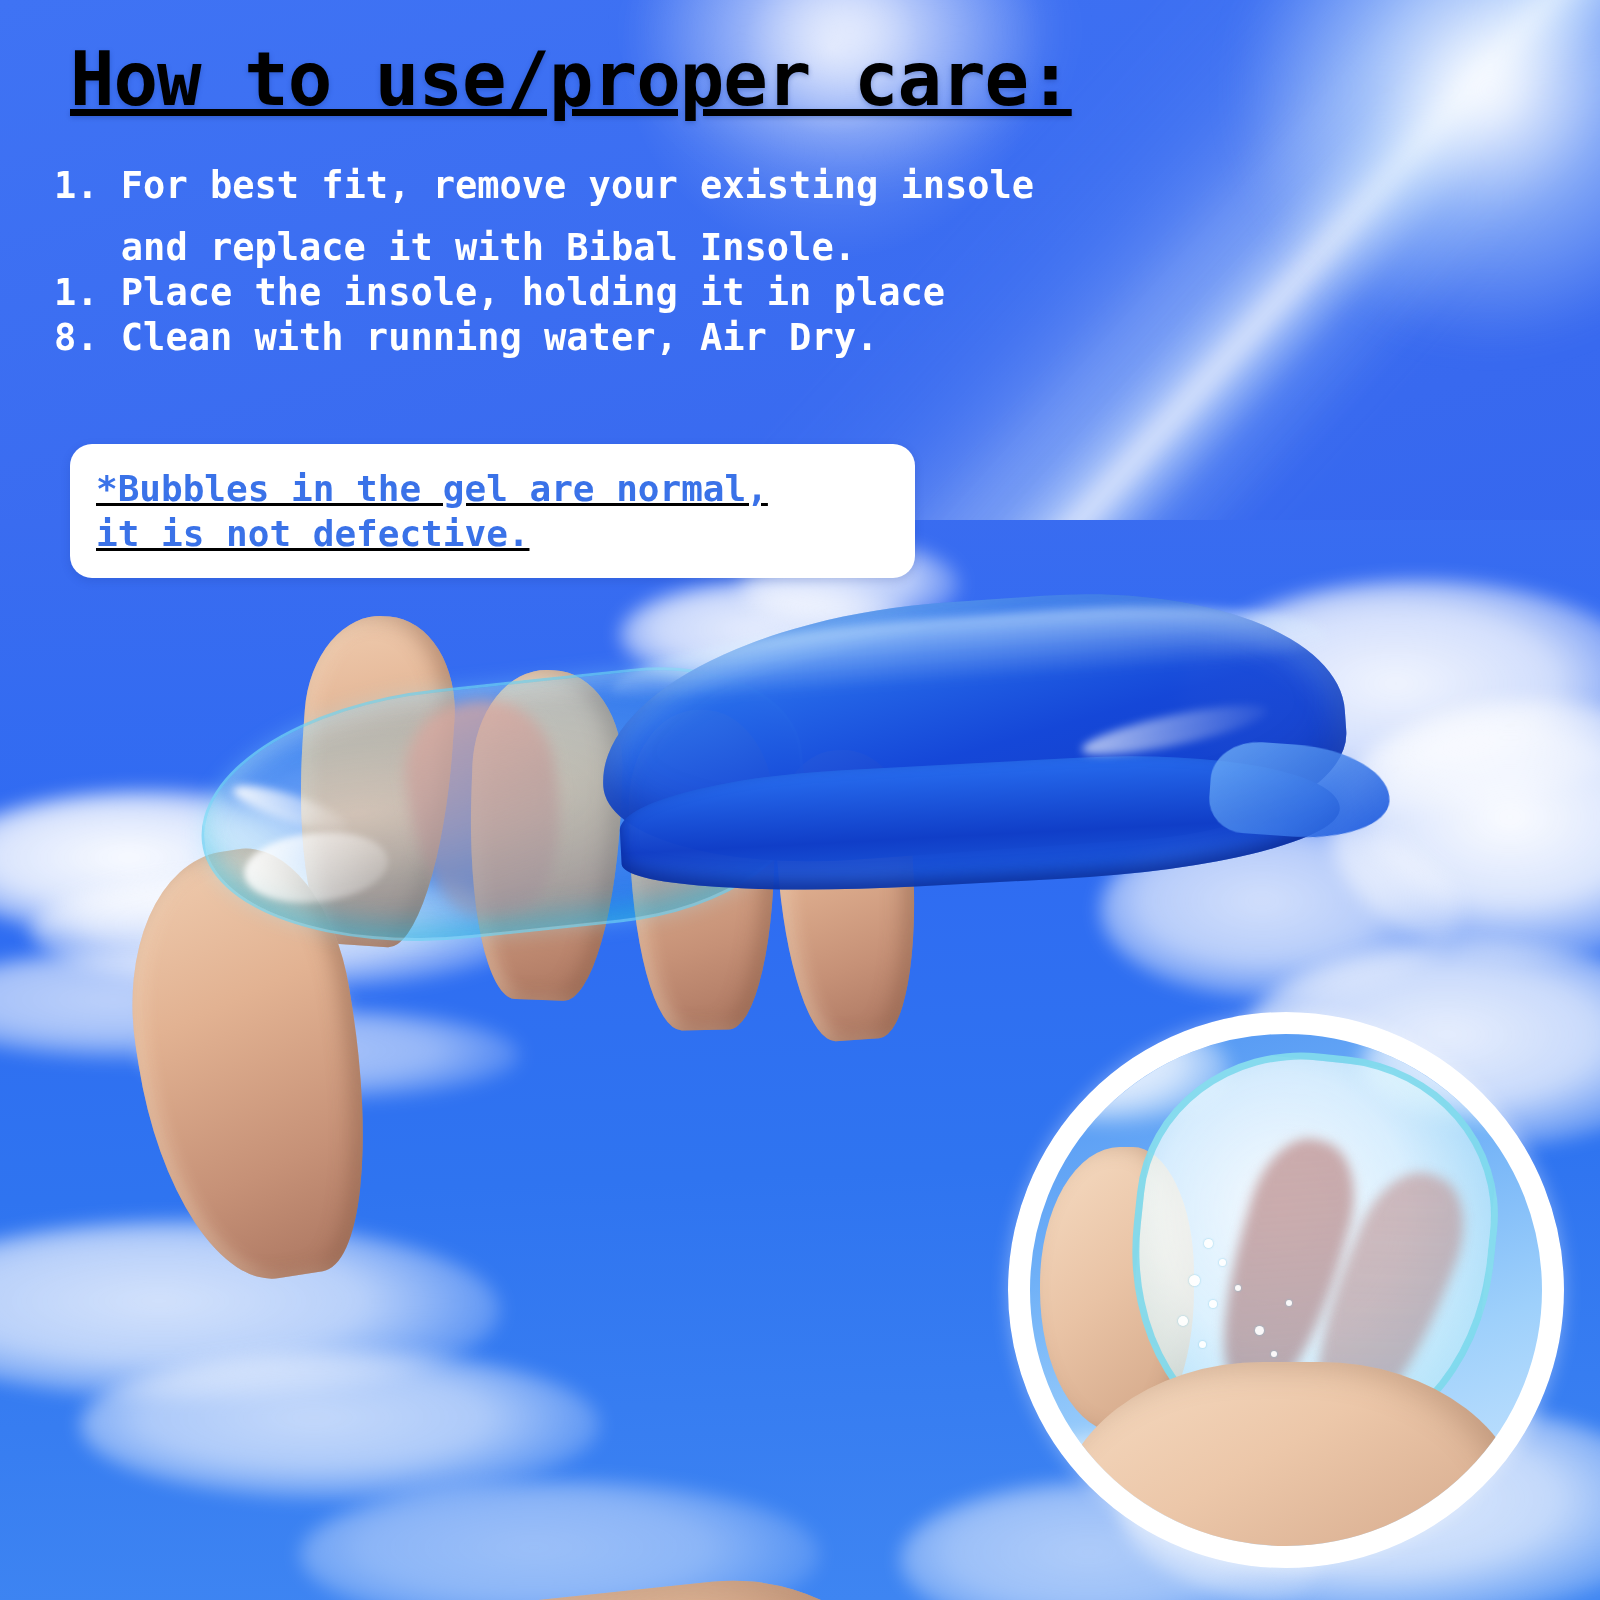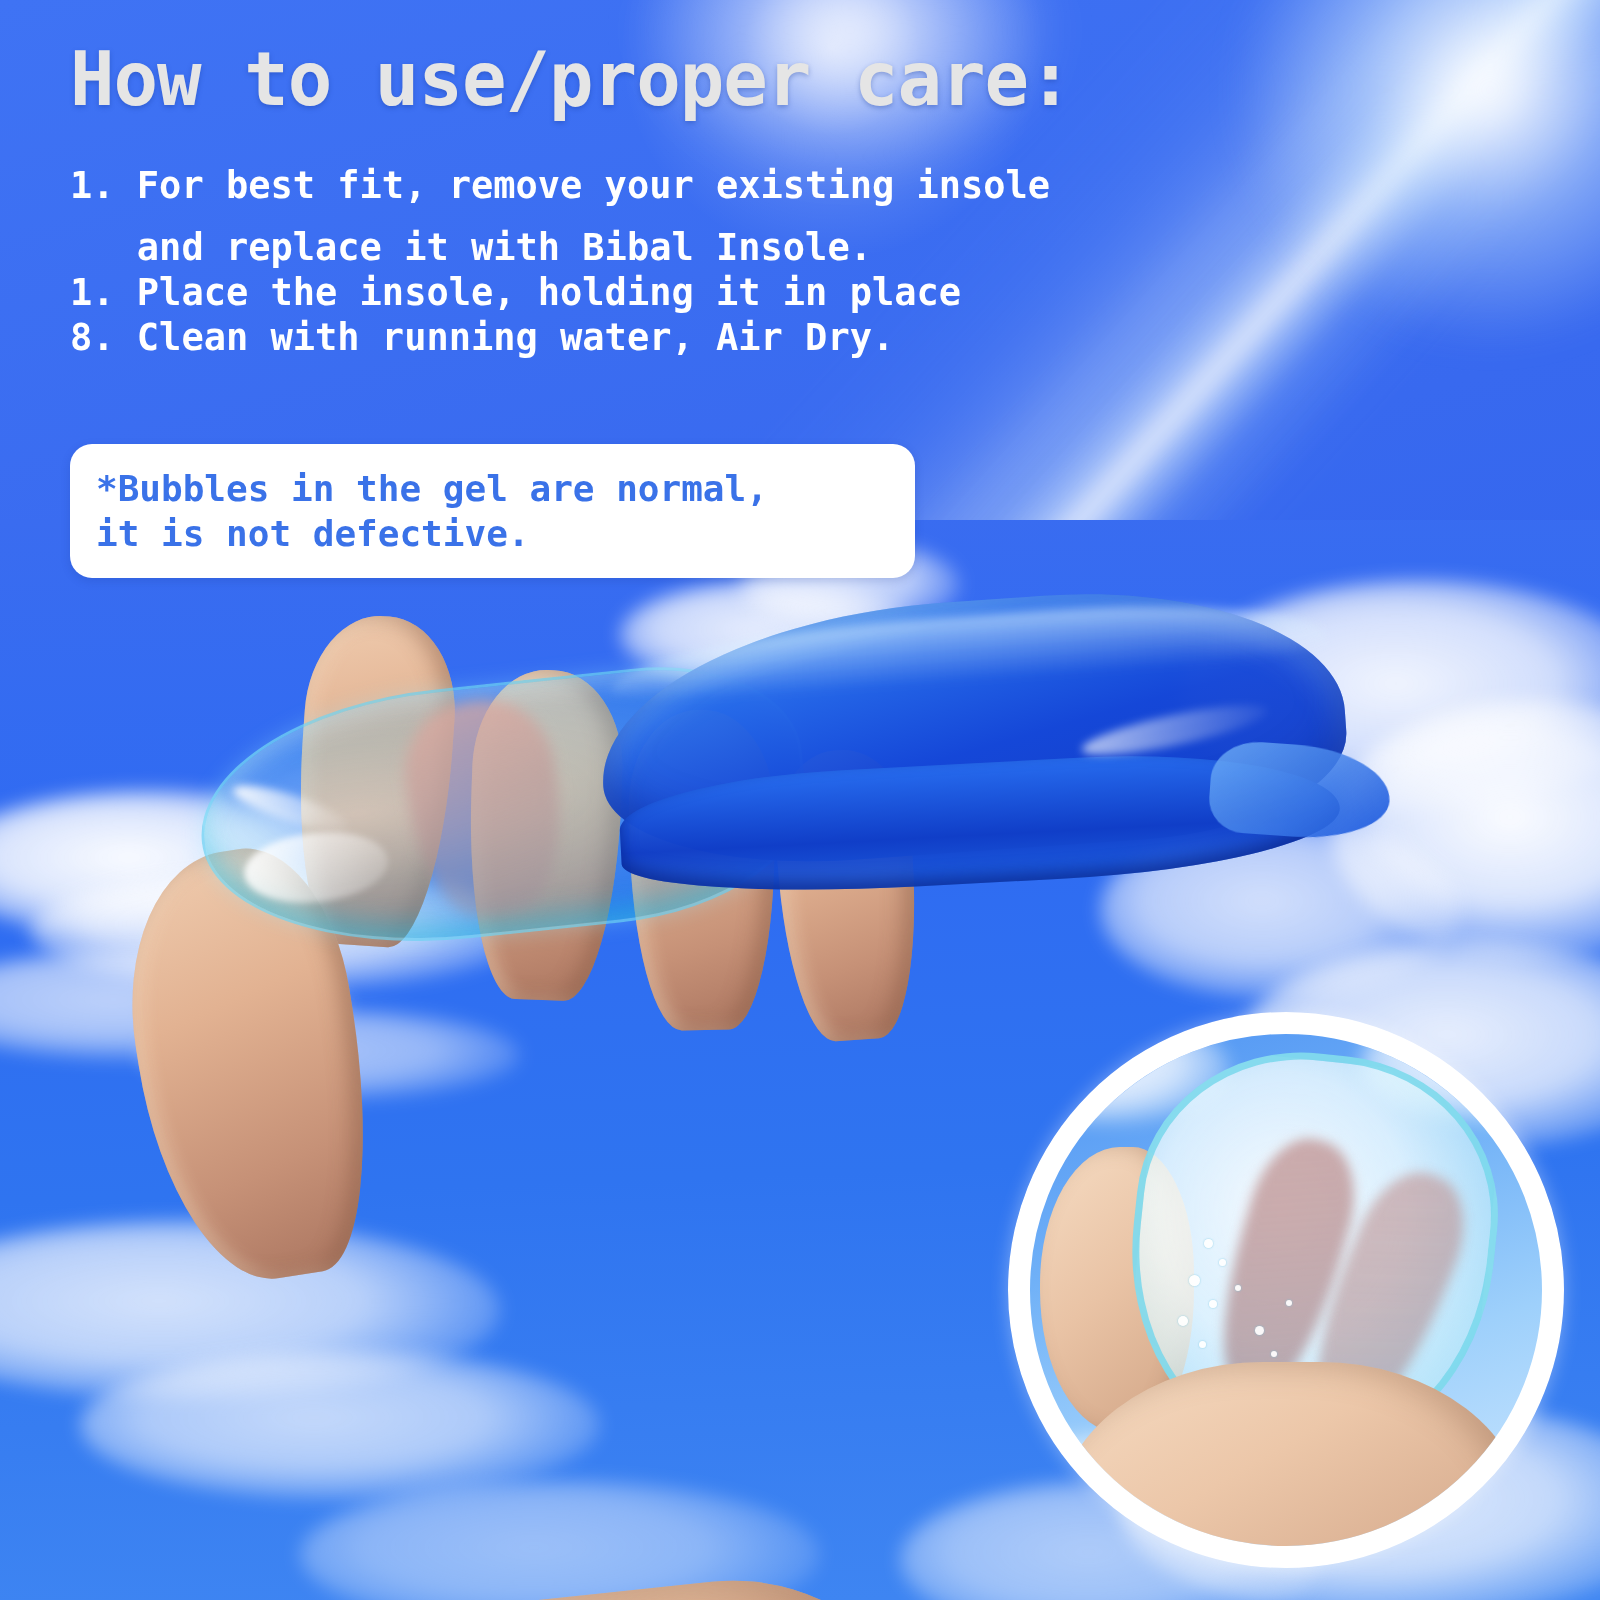--- a/index.html
+++ b/index.html
@@ -238,49 +238,51 @@
     width: 92%; height: 52%;
     border-radius: 44% 44% 36% 36% / 60% 60% 40% 40%;
     background: linear-gradient(150deg, #f6dcc3 0%, #ecc7a9 40%, #cb9d80 100%);
     box-shadow: inset -16px 6px 30px rgba(130,90,65,0.30);
   }
 
   
   .heading {
     position: absolute;
     left: 70px; top: 42px;
-    color: #e5e5e5;
+    color: #000000;
     font-size: 74px;
     font-weight: bold;
     letter-spacing: -1px;
     line-height: 1;
     white-space: nowrap;
     text-shadow: 0 2px 5px rgba(20,55,150,0.35);
+    text-decoration: underline;
   }
   .steps {
     position: absolute;
-    left: 70px; top: 163px;
+    left: 54px; top: 163px;
     color: #ffffff;
     font-size: 37px;
     font-weight: bold;
     line-height: 45px;
     letter-spacing: 0px;
   }
   .step { white-space: pre; }
   .step-cont { white-space: pre; margin-top: 17px; }
 
   .note-box {
     position: absolute;
     left: 70px; top: 444px;
     width: 845px; height: 134px;
     background: #ffffff;
     border-radius: 22px;
     box-sizing: border-box;
     padding: 22px 8px 0 26px;
     box-shadow: 0 3px 10px rgba(20,50,140,0.18);
+    text-decoration: underline;
   }
   .note-text {
     color: #3a72e8;
     font-size: 36px;
     font-weight: bold;
     line-height: 45px;
     white-space: pre;
   }
 </style>
 </head>

